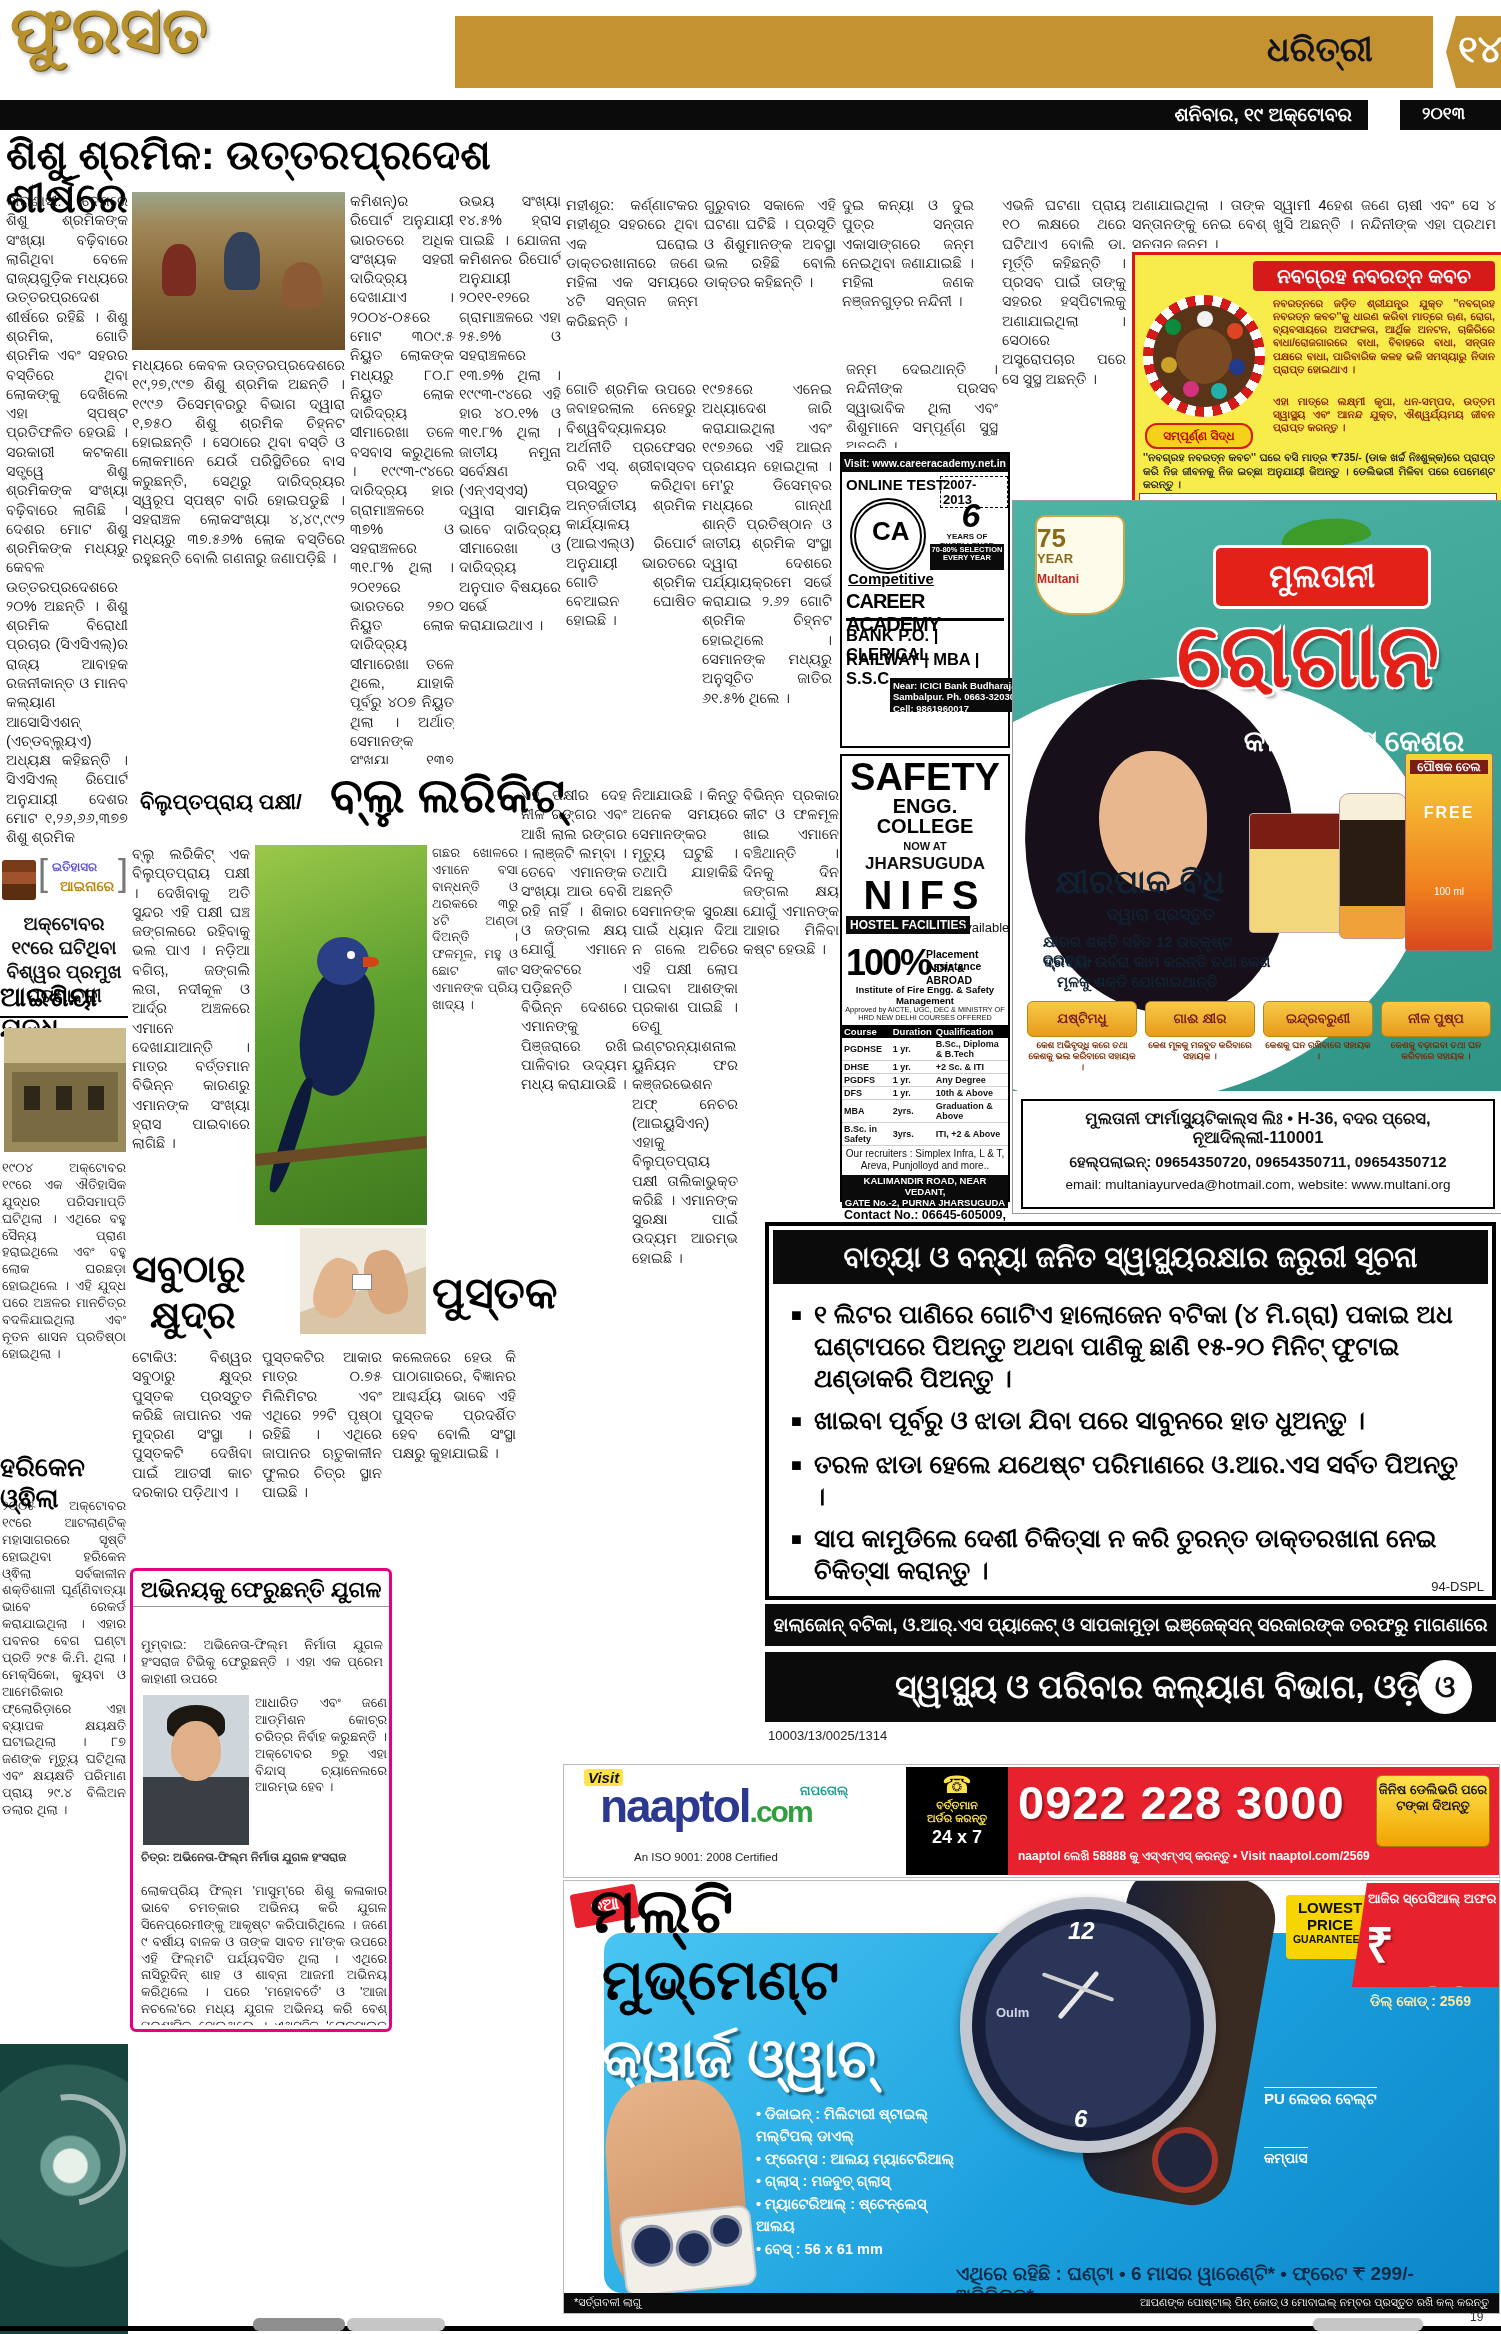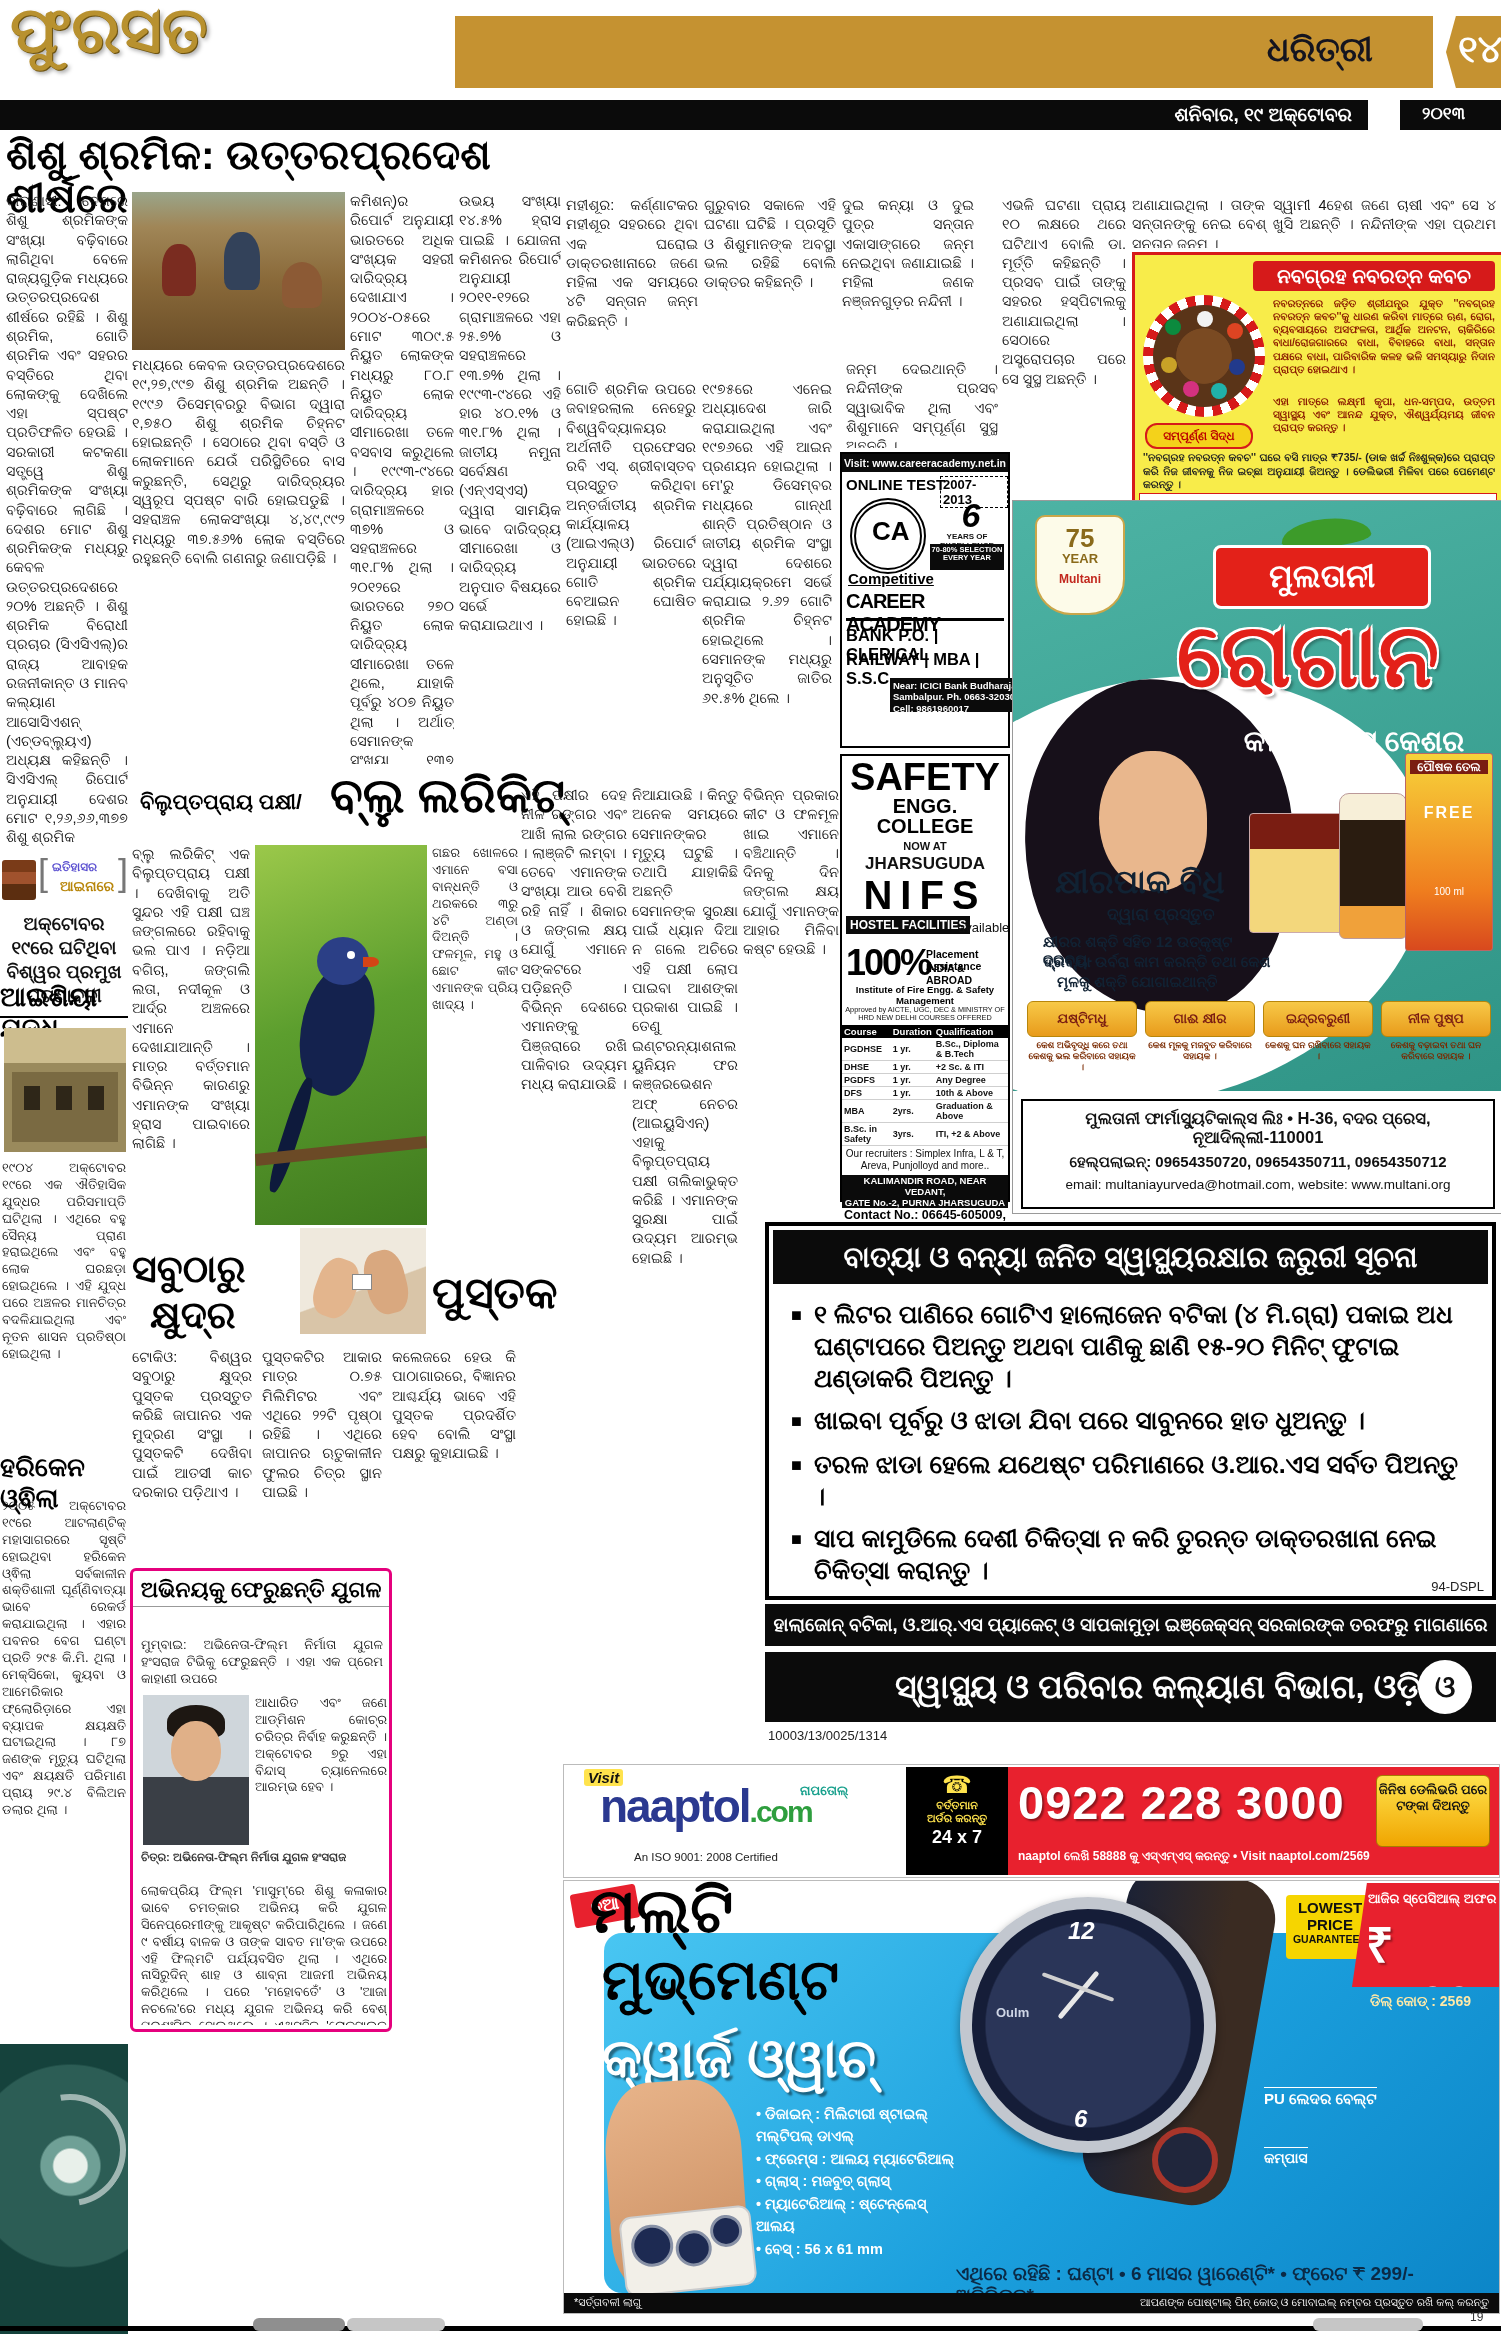--- a/index.html
+++ b/index.html
@@ -169,21 +169,21 @@
     <div class="hl center" style="font-size:12.5px;">Contact No.: 06645-605009,</div>
     <div class="hl center" style="font-size:12.5px;">9583220026,9438647456</div>
     <div class="center" style="font-size:8.5px;color:#333;margin-top:2px;">TiMES SPACE CENTRE/13-14/22</div>
   </div>
 
   <div class="abs" style="left:1012px;top:500px;width:488px;height:712px;border:1px solid #9a9a9a;background:#fff;">
     <div class="abs" style="left:0;top:0;width:488px;height:590px;background:linear-gradient(160deg,#4db3a4 0%,#2f9486 100%);overflow:hidden;">
       <div class="abs" style="left:-140px;top:180px;width:560px;height:420px;background:#fff;border-radius:50%;transform:rotate(-14deg);"></div>
       <div class="abs" style="left:10px;top:180px;width:270px;height:330px;background:#17101a;border-radius:46% 54% 40% 60%;transform:rotate(8deg);"></div>
       <div class="abs" style="left:86px;top:250px;width:108px;height:140px;background:#e9b78d;border-radius:50% 50% 46% 54%;"></div>
-      <div class="abs" style="left:22px;top:14px;width:86px;height:96px;background:#fdfbe9;border:2px solid #caa64a;border-radius:10px 10px 36px 36px;text-align:center;">
+      <div class="abs" style="left:22px;top:14px;width:86px;height:96px;background:#fdfbe9;border:2px solid #caa64a;border-radius:10px 10px 36px 36px;">
         <div style="font-size:26px;font-weight:bold;color:#8a6a1a;line-height:1;margin-top:8px;">75</div>
         <div style="font-size:13px;font-weight:bold;color:#8a6a1a;">YEAR</div>
         <div style="font-size:12px;font-weight:bold;color:#c2281e;margin-top:6px;">Multani</div>
       </div>
       <div class="abs" style="left:268px;top:18px;width:90px;height:28px;background:#3d9b2a;border-radius:50% 50% 50% 50%/70% 70% 30% 30%;transform:rotate(-6deg);"></div>
       <div class="abs center" style="left:200px;top:44px;width:212px;height:58px;background:#e32119;border:3px solid #fff;border-radius:8px;color:#fff;font-size:32px;font-weight:bold;line-height:56px;">ମୁଲତାନୀ</div>
       <div class="abs center" style="left:110px;top:104px;width:370px;font-size:88px;font-weight:bold;color:#e32119;text-shadow:-2px -2px 0 #fff,2px -2px 0 #fff,-2px 2px 0 #fff,2px 2px 0 #fff,4px 4px 3px rgba(0,0,0,0.3);">ରୋଗାନ</div>
       <div class="abs center" style="left:206px;top:224px;width:270px;font-size:29px;font-weight:bold;color:#fff;">କଳ୍ପନା ସୁସ୍ଥ କେଶର</div>
       <div class="abs" style="left:236px;top:312px;width:92px;height:118px;background:linear-gradient(180deg,#7a1d12 0 30%,#f3d77c 30% 100%);border:1px solid #caa;border-radius:4px;"></div>
       <div class="abs" style="left:326px;top:292px;width:66px;height:144px;background:linear-gradient(180deg,#f7efd8 0 18%,#2a1c10 18% 78%,#f0a13a 78% 100%);border-radius:10px 10px 6px 6px;border:1px solid #b99;"></div>

